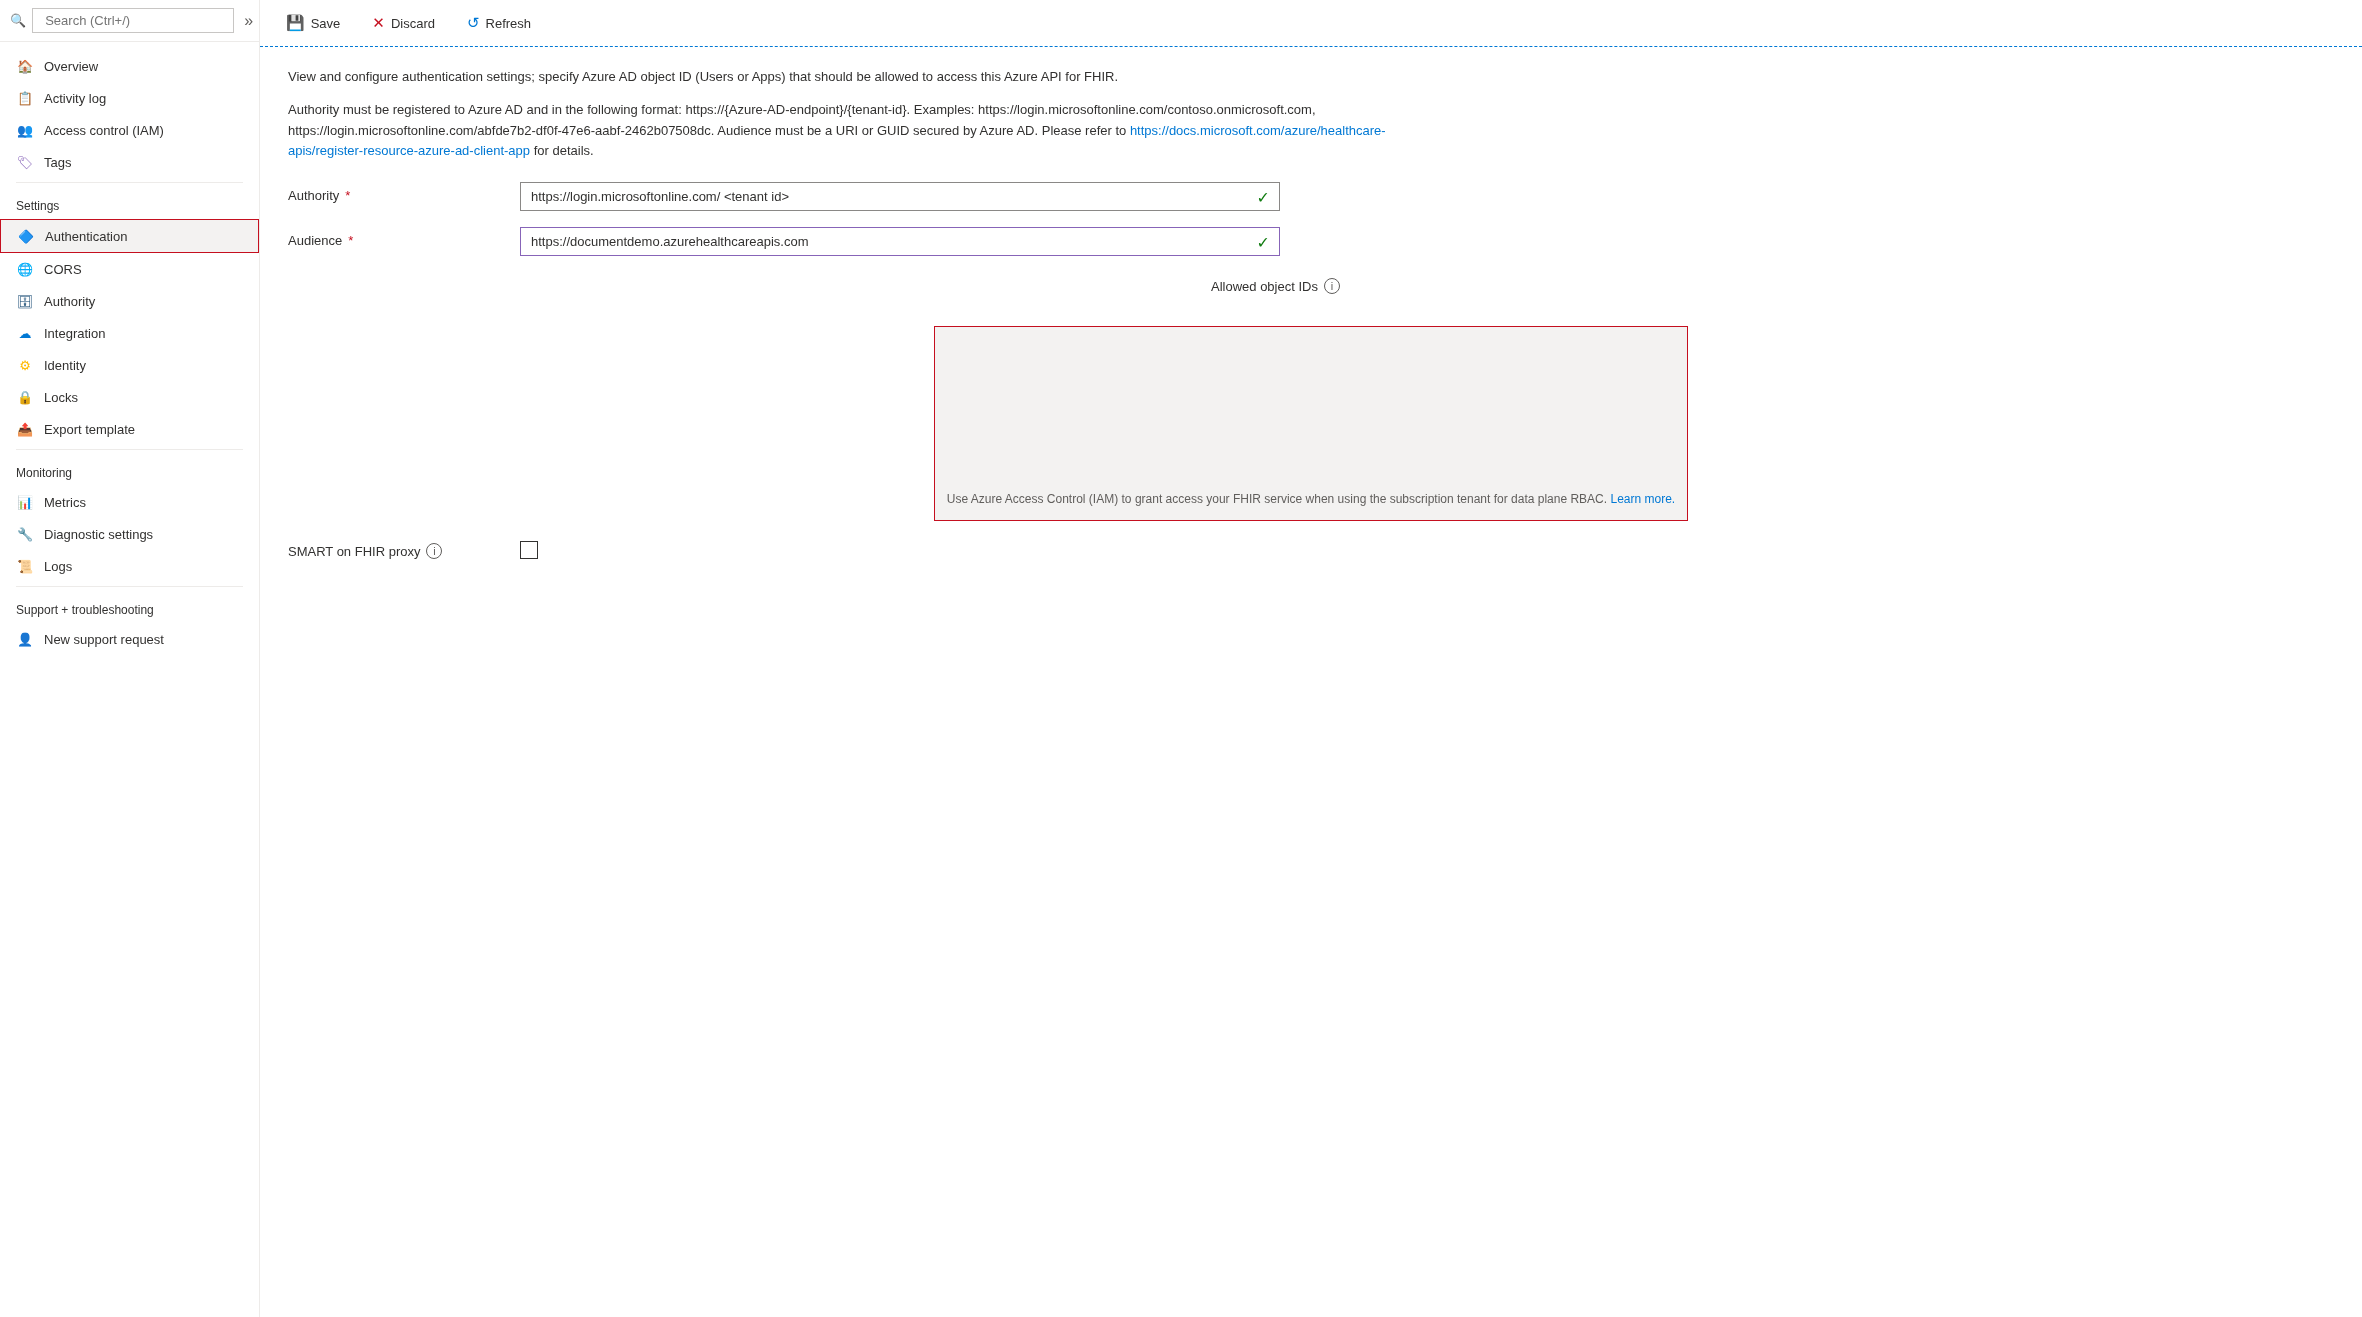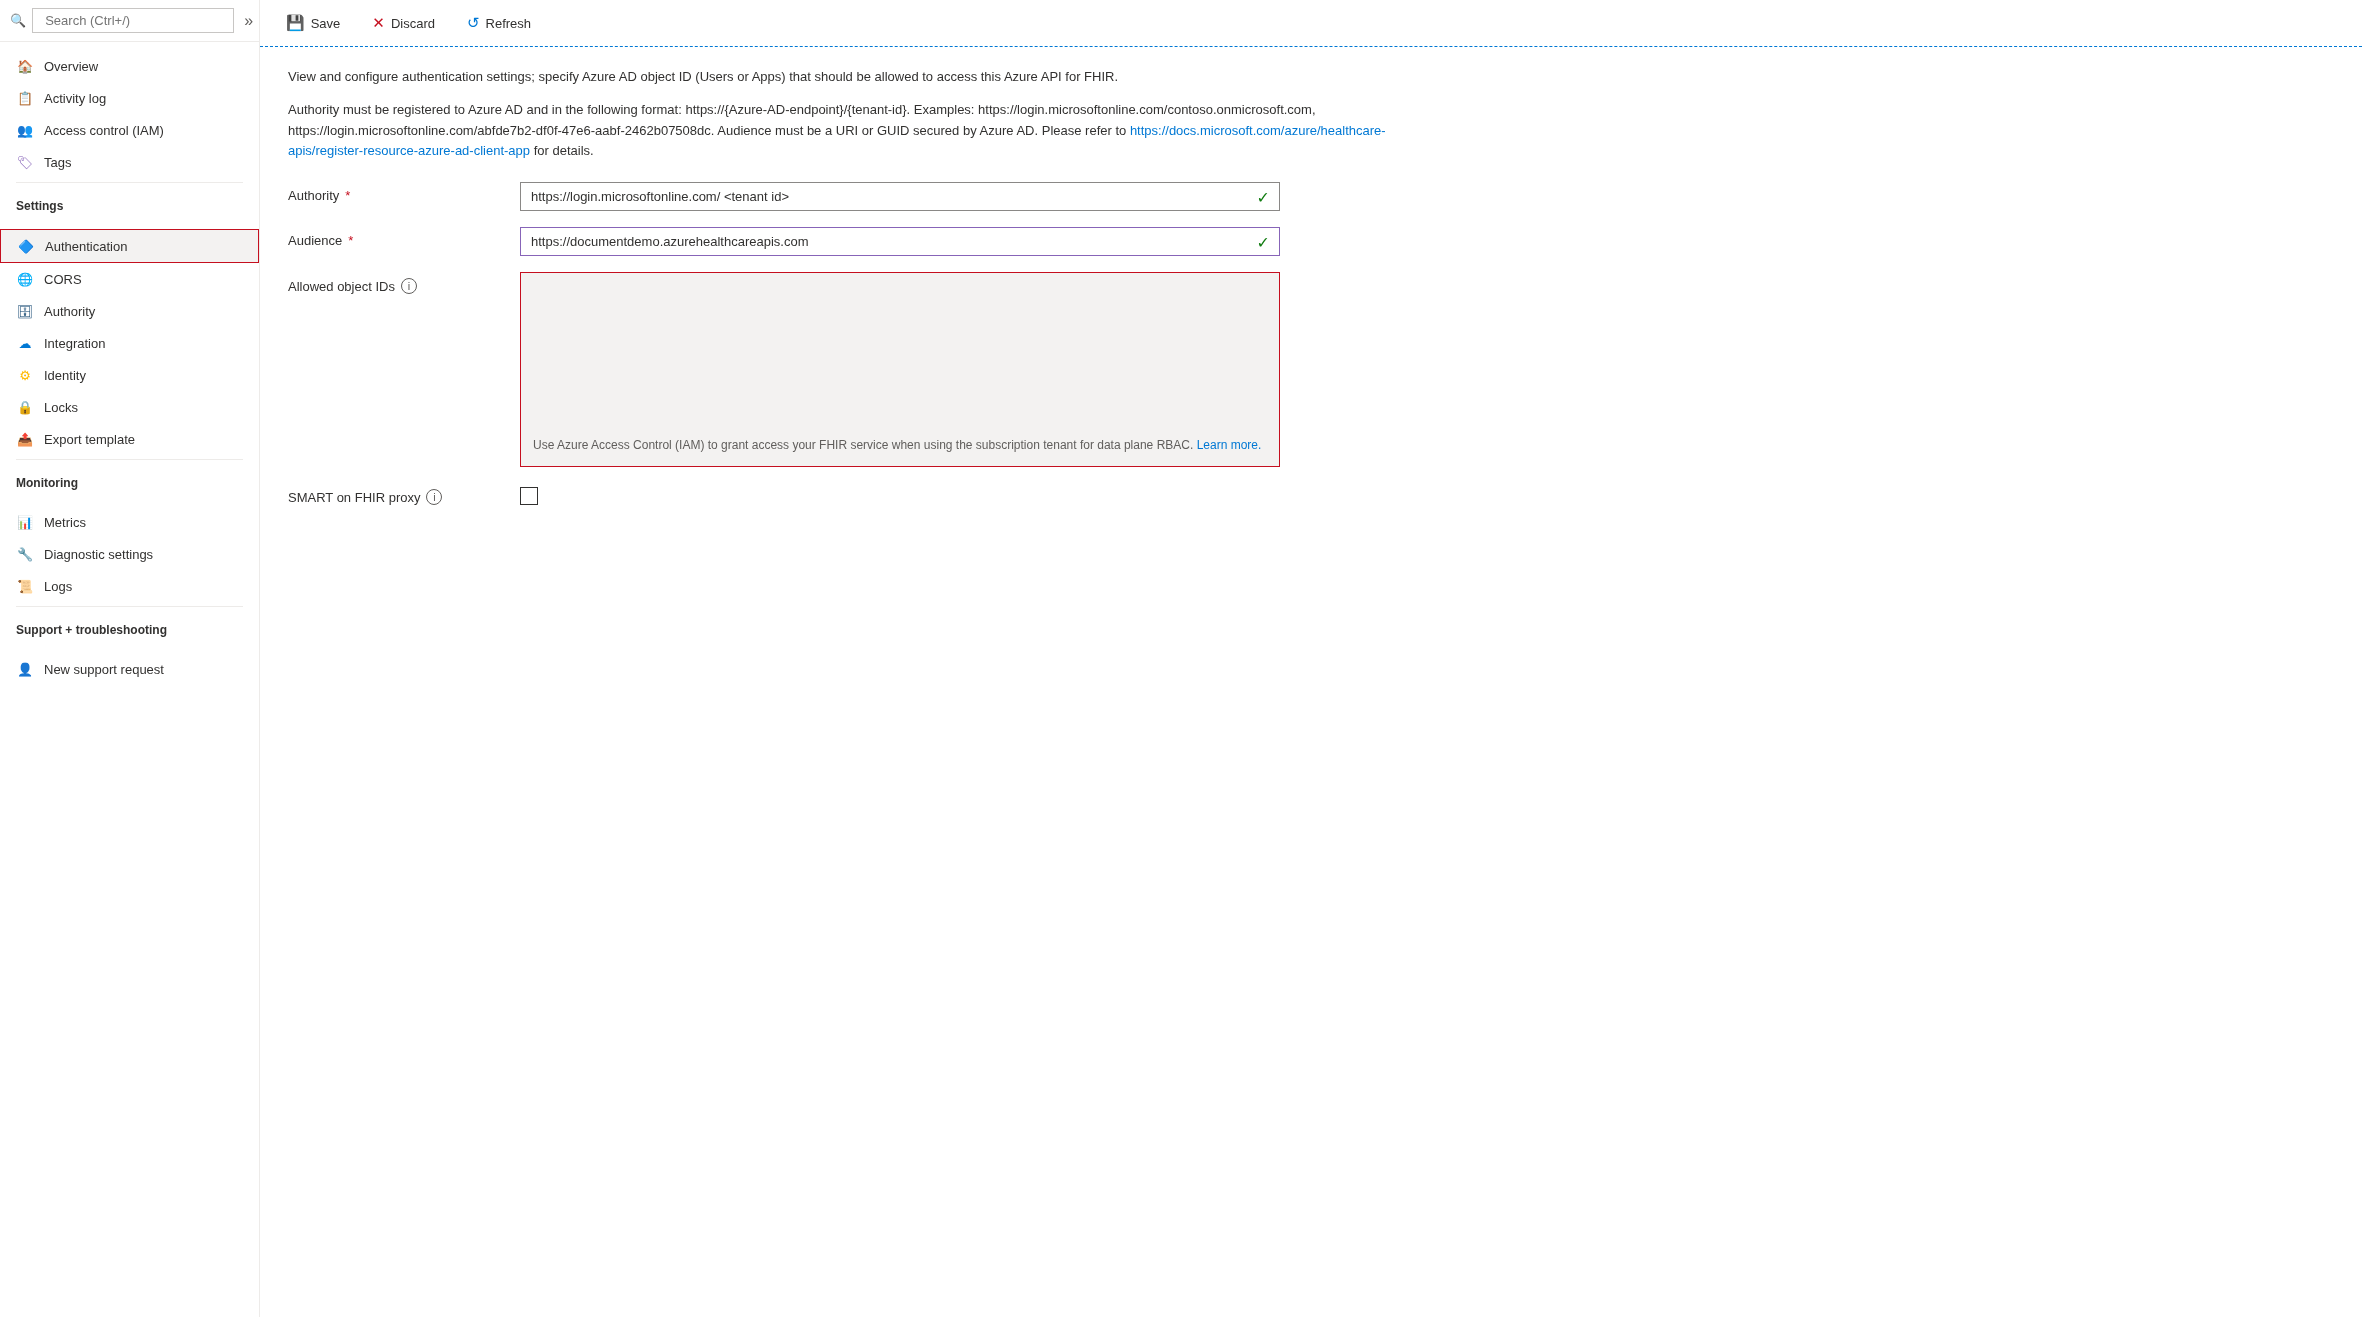--- a/index.html
+++ b/index.html
@@ -55,23 +55,23 @@
     .nav-icon {
       width: 18px;
       height: 18px;
       display: flex;
       align-items: center;
       justify-content: center;
       flex-shrink: 0;
     }
     .section-header {
       font-size: 12px;
-      font-weight: 700;
-      color: #323130;
-      padding: 12px 16px 16px 16px;
+      font-weight: 400;
+      color: #323130;
+      padding: 12px 16px 6px 16px;
     }
     .section-divider {
       border: none;
       border-top: 1px solid #edebe9;
       margin: 4px 16px;
     }
 
     
     .main {
       flex: 1;
@@ -344,21 +344,21 @@
         <div class="form-label">
           <span>Audience</span>
           <span class="required-star">*</span>
         </div>
         <div class="form-input-wrapper">
           <input class="form-input audience-input" type="text" value="https://documentdemo.azurehealthcareapis.com" style="">
           <span class="input-check">✓</span>
         </div>
       </div>
 
-      <div class="form-row" style="align-items:flex-start;">
+      <div class="form-row" style="align-items:center;flex-direction:column;">
         <div class="form-label" style="padding-top:6px;">
           <span>Allowed object IDs</span>
           <span class="info-icon">i</span>
         </div>
         <div class="object-ids-box">
           <textarea class="object-ids-textarea" style=""></textarea>
           <div class="object-ids-hint">
             <span>Use Azure Access Control (IAM) to grant access your FHIR service when using the subscription tenant for data plane RBAC.</span>
             <a href="#">Learn more.</a>
           </div>

